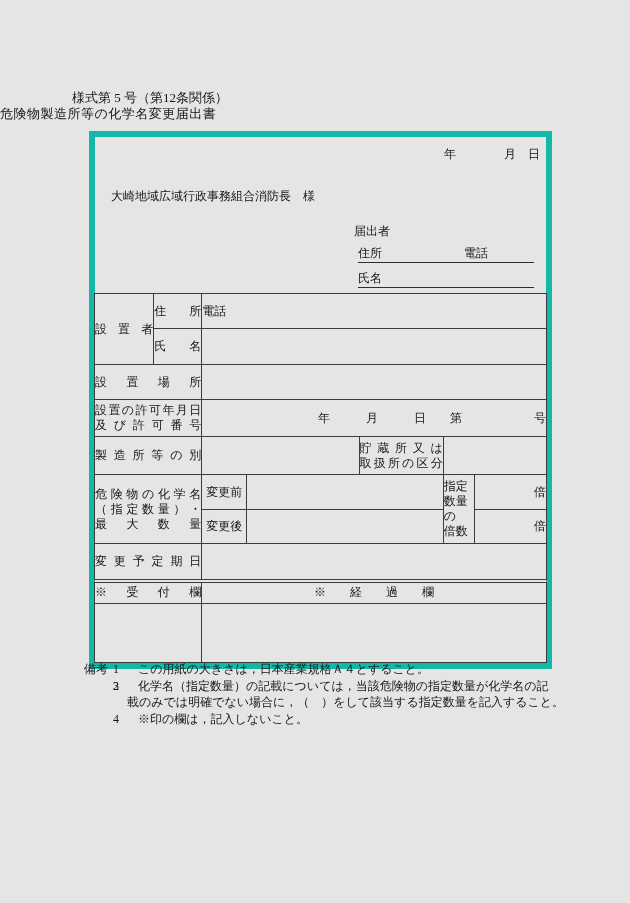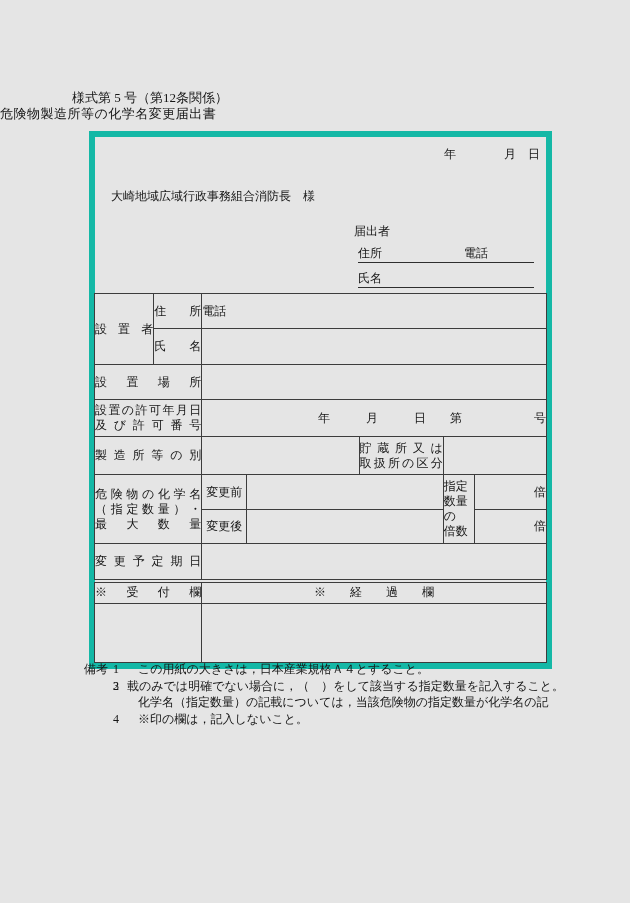--- a/index.html
+++ b/index.html
@@ -144,22 +144,22 @@
     <span class="notes-label">備考</span>
     <div class="note-item">
       <span class="note-num">1</span>
       <div class="note-line first">この用紙の大きさは，日本産業規格Ａ４とすること。</div>
     </div>
     <div class="note-item">
       <span class="note-num">2</span>
     </div>
     <div class="note-item">
       <span class="note-num">3</span>
+      <div class="note-line first">化学名（指定数量）の記載については，当該危険物の指定数量が化学名の記</div>
       <div class="note-line">載のみでは明確でない場合に，（　）をして該当する指定数量を記入すること。</div>
-      <div class="note-line first">化学名（指定数量）の記載については，当該危険物の指定数量が化学名の記</div>
     </div>
     <div class="note-item">
       <span class="note-num">4</span>
       <div class="note-line first">※印の欄は，記入しないこと。</div>
     </div>
   </div>
 
 </div>
 
 </body></html>

